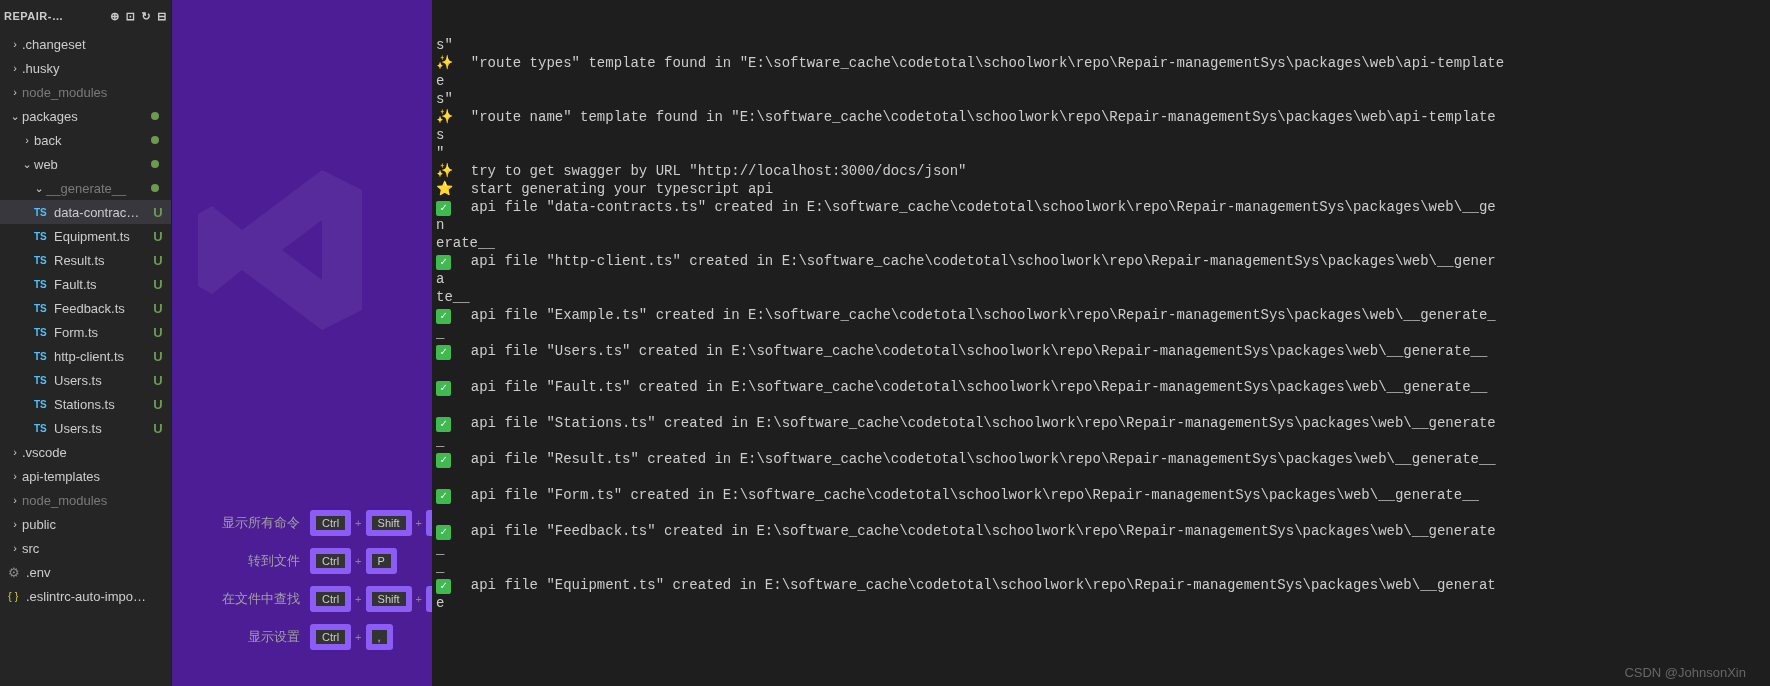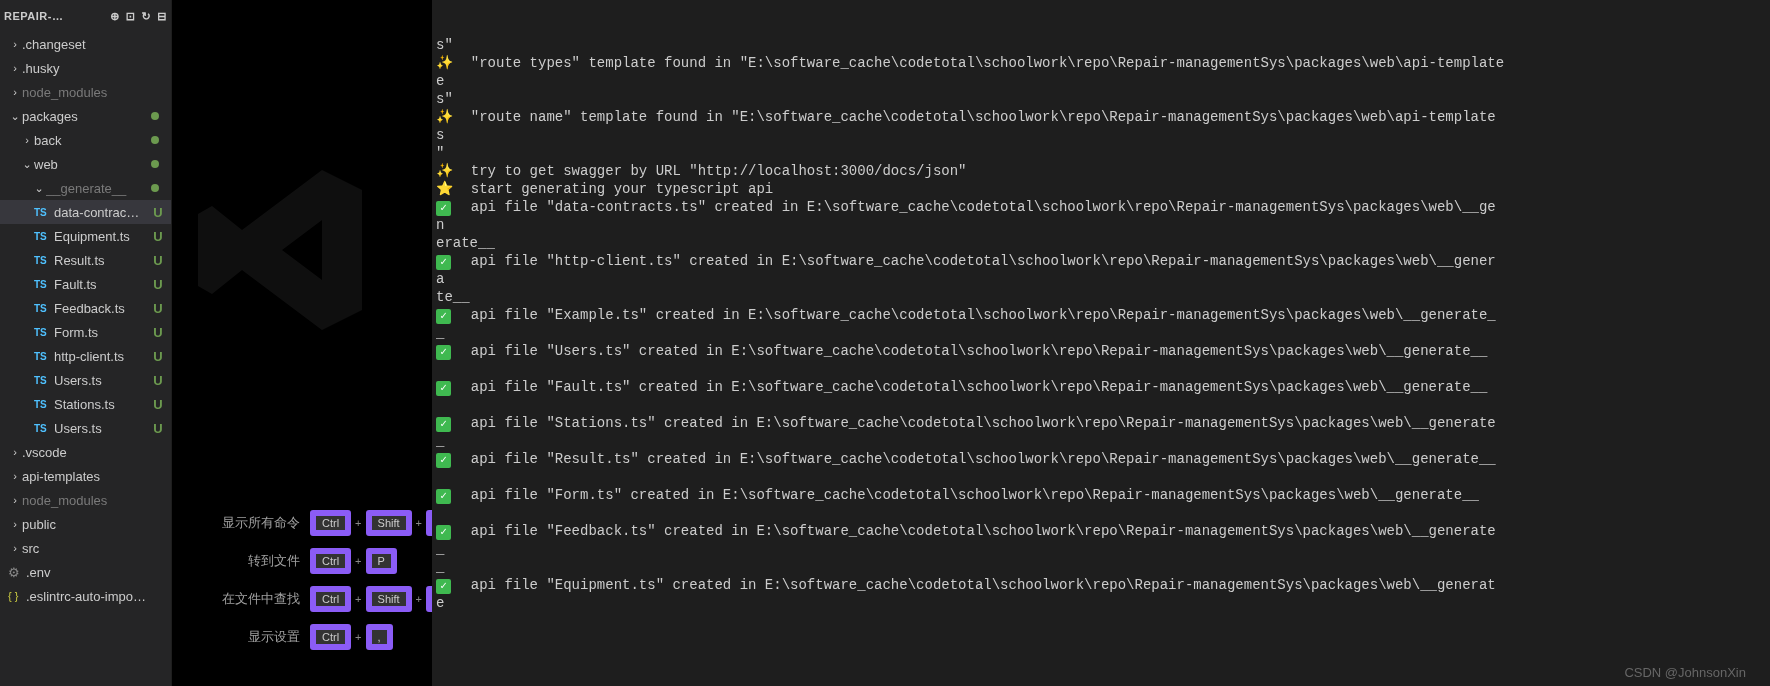--- a/index.html
+++ b/index.html
@@ -56,21 +56,21 @@
   margin-right: 2px;
 }
 .tree-item .gear-icon { color: #888; width: 18px; }
 .tree-item .json-icon { color: #cbcb41; width: 18px; font-size: 11px; }
 .indent-1 { padding-left: 8px; }
 .indent-2 { padding-left: 20px; }
 .indent-3 { padding-left: 32px; }
 .indent-4 { padding-left: 34px; }
 .middle {
   width: 260px;
-  background: #000000;
+  background: #4c1d95;
   display: flex;
   flex-direction: column;
   justify-content: flex-end;
   padding-bottom: 30px;
   position: relative;
   flex-shrink: 0;
 }
 .watermark {
   position: absolute;
   top: 150px;

